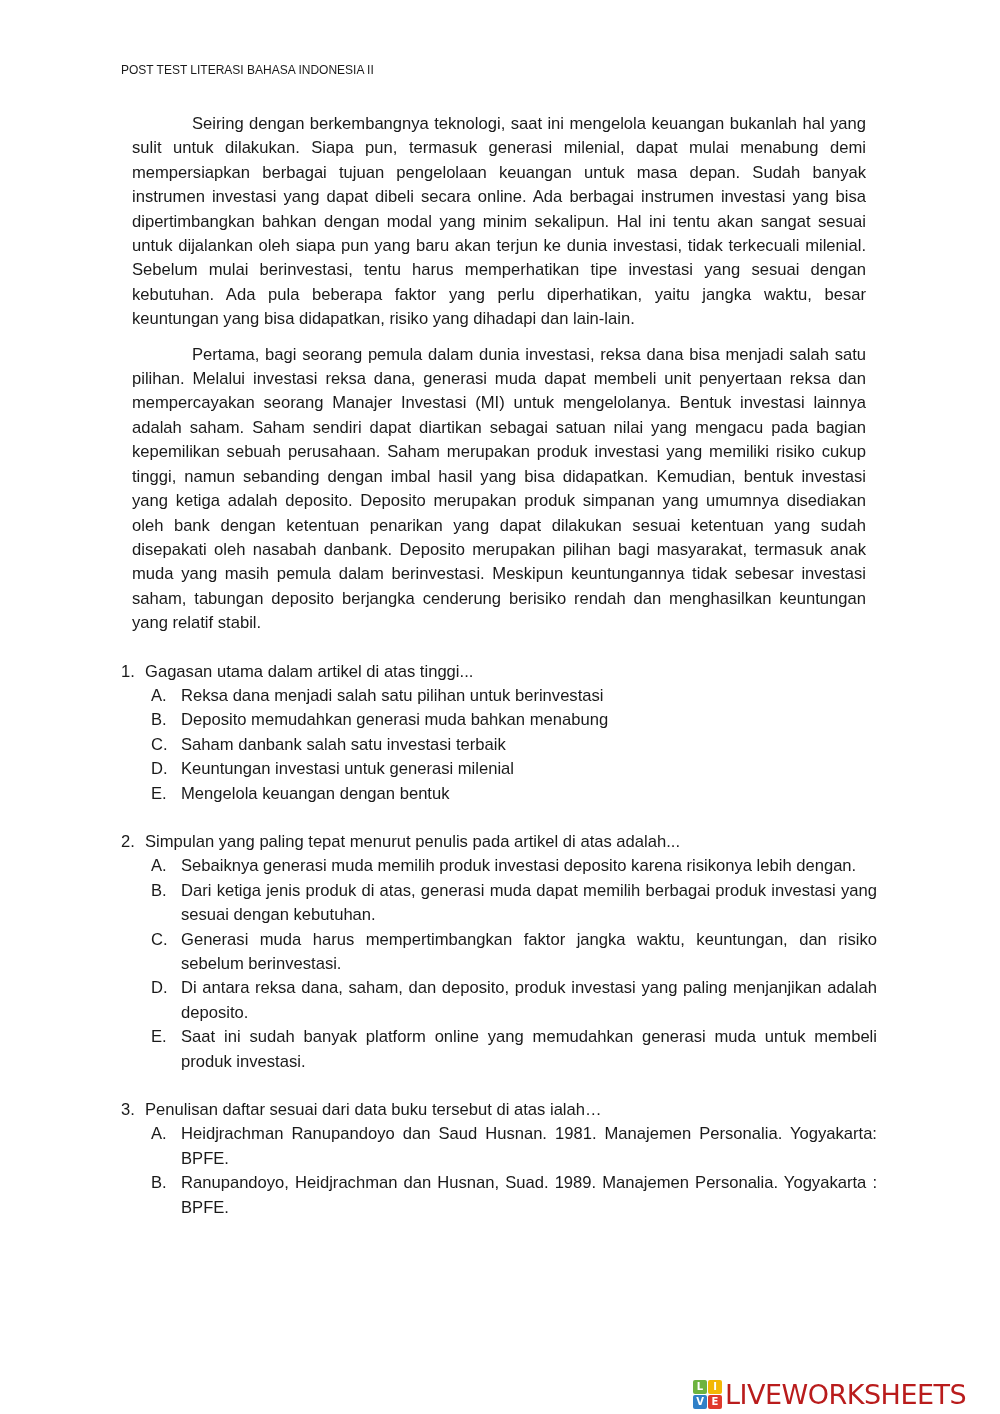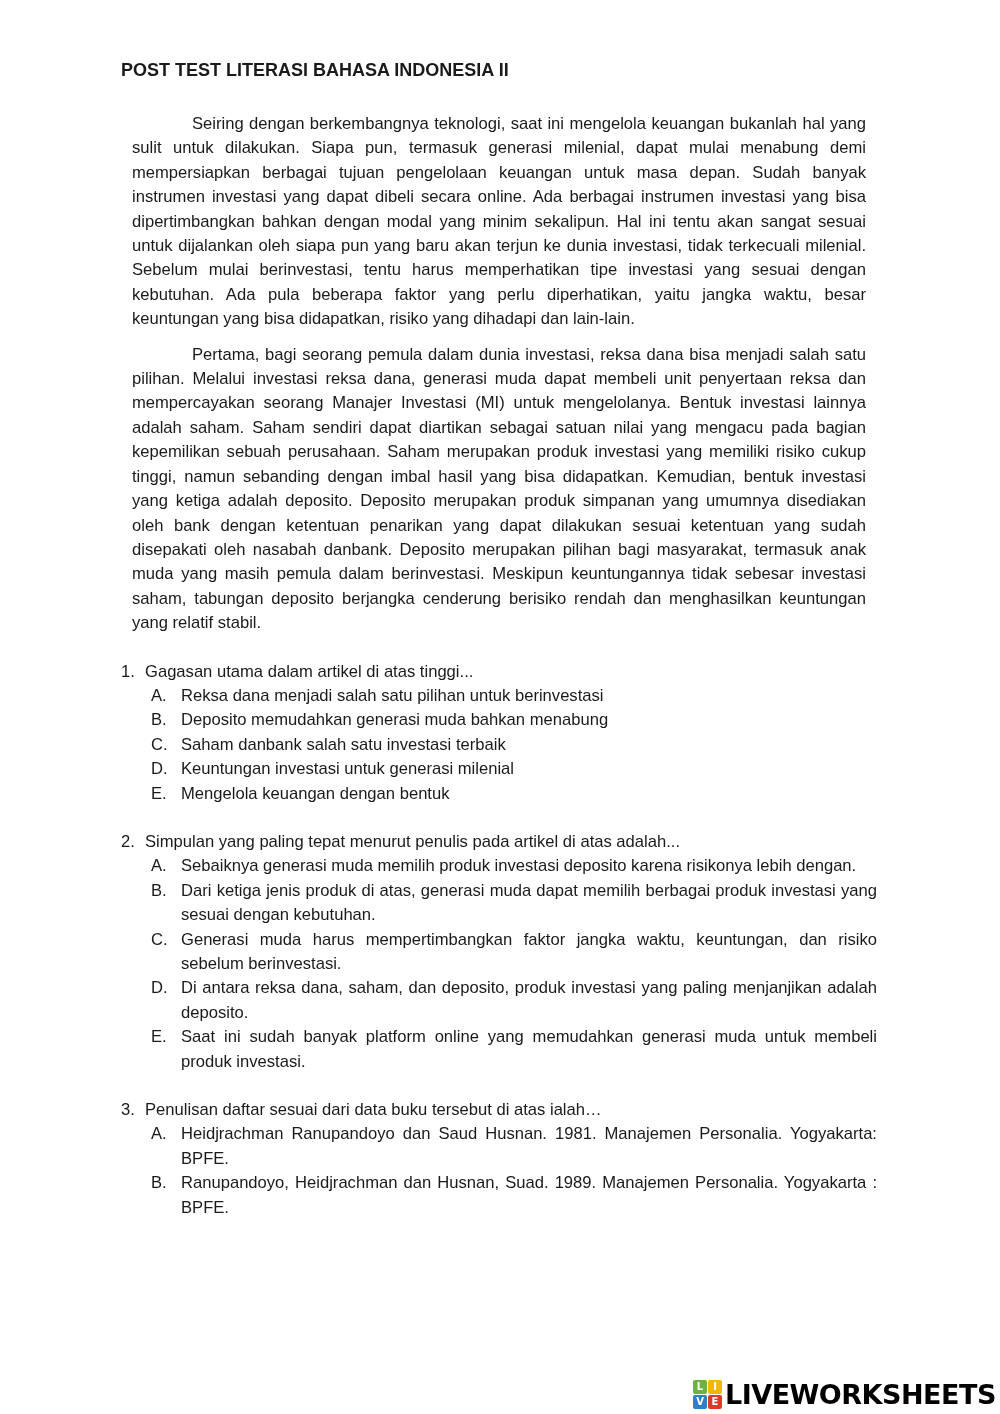--- a/index.html
+++ b/index.html
@@ -1,40 +1,40 @@
 <!DOCTYPE html>
 <html><head>
 <meta charset="utf-8">
 <style>
   html, body { margin: 0; padding: 0; background: #ffffff; }
   body {
     width: 1000px; height: 1414px; position: relative; overflow: hidden;
     font-family: "Liberation Sans", sans-serif; color: #1a1a1a;
   }
   .page { position: absolute; left: 121px; top: 58px; width: 756px; }
-  .title { font-weight: bold; font-size: 18px; line-height: 24px; margin: 0 0 30px 0; letter-spacing: 0; }
+  .title { font-weight: normal; font-size: 12px; line-height: 24px; margin: 0 0 30px 0; letter-spacing: 0; }
   .para { font-size: 16.6px; line-height: 24.4px; text-align: justify; text-indent: 60px; margin: 11px; }
   .question { margin-top: 24px; }
   .q-stem { font-size: 16.6px; line-height: 24.4px; display: flex; }
   .q-num { width: 24px; flex: none; }
   .q-text { flex: 1; }
   .options { list-style: none; margin: 0; padding: 0 0 0 30px; }
   .option { display: flex; font-size: 16.6px; line-height: 24.4px; }
   .opt-letter { width: 30px; flex: none; }
   .opt-text { flex: 1; text-align: justify; }
   .footer-logo {
     position: absolute; left: 693px; top: 1378px; height: 32px; display: flex; align-items: center;
   }
   .logo-badge { display: grid; grid-template-columns: 14px 14px; grid-template-rows: 14px 14px; gap: 1px; margin-right: 3px; }
   .logo-badge span {
     display: flex; align-items: center; justify-content: center; font-size: 10px; font-weight: bold; color: #fff; border-radius: 2px;
     font-family: "DejaVu Sans", sans-serif;
   }
   .logo-text {
-    font-family: "DejaVu Sans", sans-serif; font-weight: bold; font-size: 27px; color: #000000; letter-spacing: -0.5px;
+    font-family: "DejaVu Sans", sans-serif; font-weight: normal; font-size: 27px; color: #b91c1c; letter-spacing: -0.5px;
   }
 </style>
 </head>
 <body>
 
 <div class="page">
   <h1 class="title">POST TEST LITERASI BAHASA INDONESIA II</h1>
 
   <div>
     <p class="para">Seiring dengan berkembangnya teknologi, saat ini mengelola keuangan bukanlah hal yang sulit untuk dilakukan. Siapa pun, termasuk generasi milenial, dapat mulai menabung demi mempersiapkan berbagai tujuan pengelolaan keuangan untuk masa depan. Sudah banyak instrumen investasi yang dapat dibeli secara online. Ada berbagai instrumen investasi yang bisa dipertimbangkan bahkan dengan modal yang minim sekalipun. Hal ini tentu akan sangat sesuai untuk dijalankan oleh siapa pun yang baru akan terjun ke dunia investasi, tidak terkecuali milenial. Sebelum mulai berinvestasi, tentu harus memperhatikan tipe investasi yang sesuai dengan kebutuhan. Ada pula beberapa faktor yang perlu diperhatikan, yaitu jangka waktu, besar keuntungan yang bisa didapatkan, risiko yang dihadapi dan lain-lain.</p>

